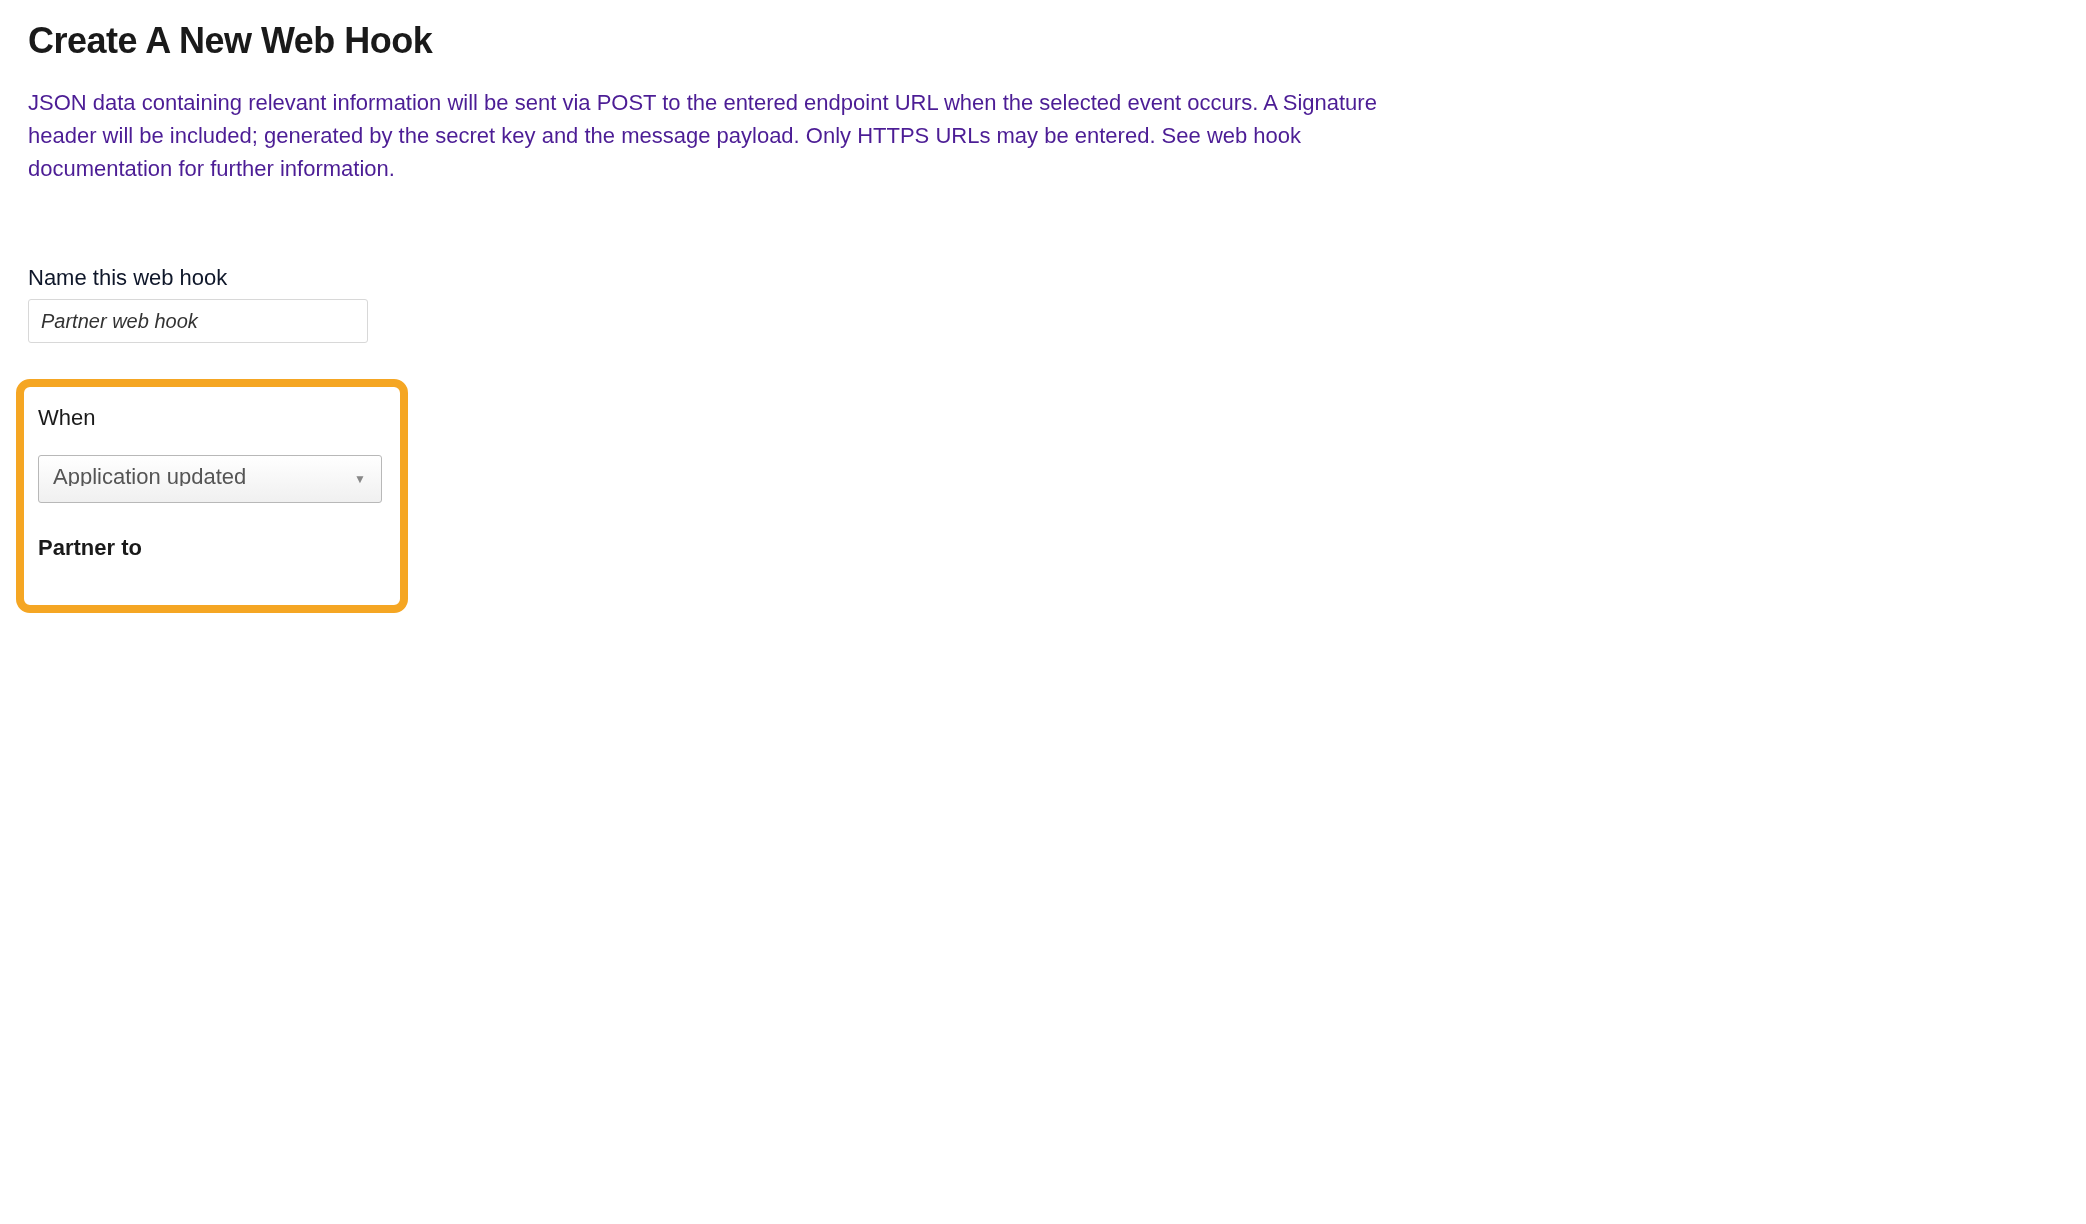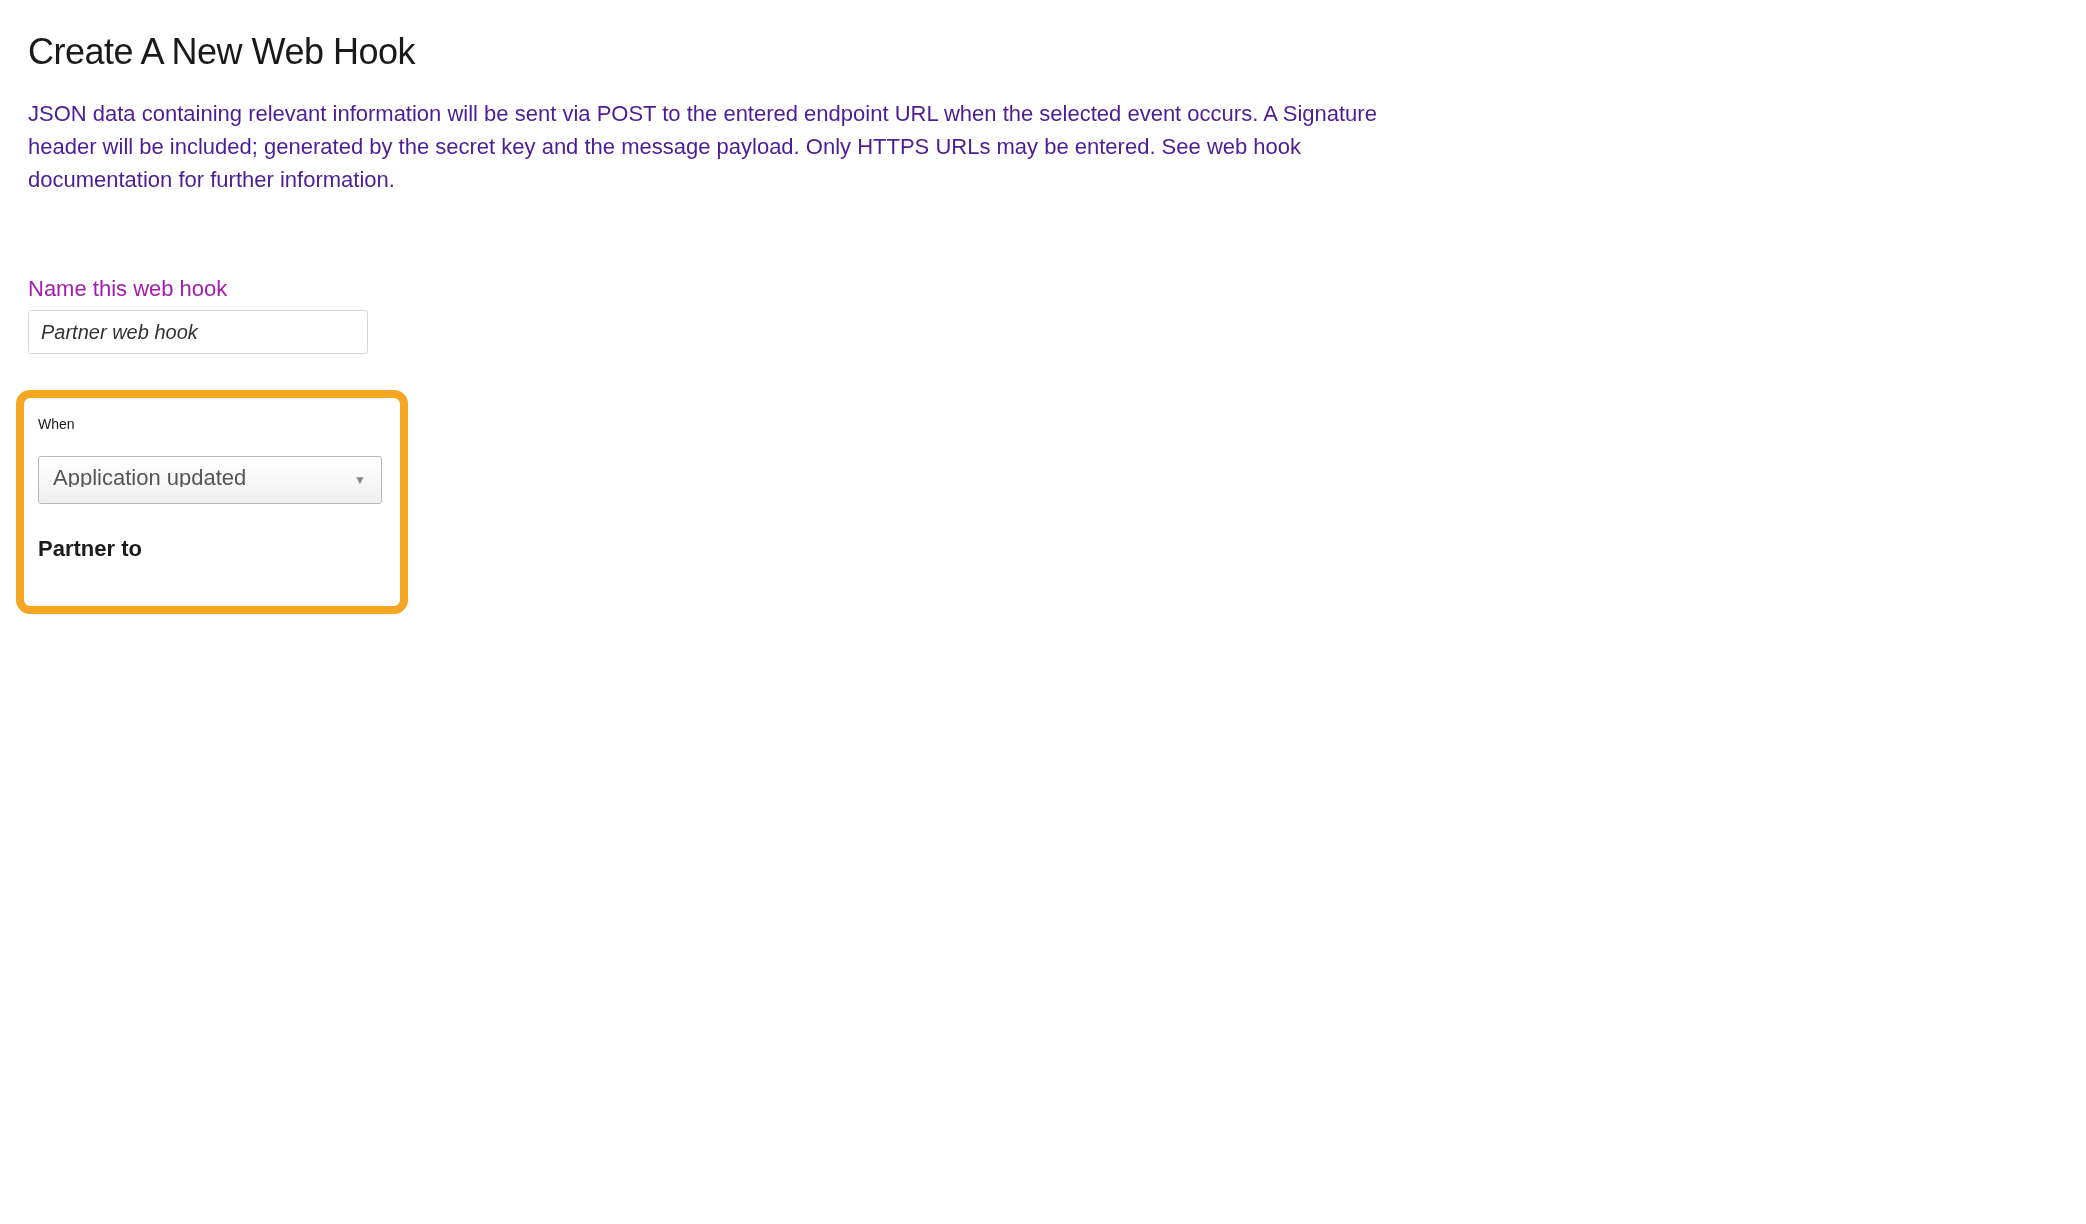--- a/index.html
+++ b/index.html
@@ -9,39 +9,38 @@
     }
     body {
       font-family: -apple-system, BlinkMacSystemFont, "Segoe UI", Helvetica, Arial, sans-serif;
       background: #ffffff;
       color: #1a1a1a;
       padding: 20px 28px;
       width: 2086px;
     }
     .page-title {
       font-size: 36px;
-      font-weight: 400;
+      font-weight: 700;
       margin-bottom: 24px;
       letter-spacing: -0.5px;
-      margin-top: 11px;
     }
     .description {
       font-size: 22px;
       line-height: 1.5;
       color: #4c1d95;
       max-width: 1380px;
       margin-bottom: 80px;
     }
     .field-group {
       margin-bottom: 36px;
     }
     .field-label {
       font-size: 22px;
       font-weight: 400;
-      color: #a21caf;
+      color: #0f172a;
       margin-bottom: 8px;
       display: block;
     }
     .text-input {
       width: 340px;
       height: 44px;
       border: 1px solid #d8d8d8;
       border-radius: 3px;
       padding: 18px 12px;
       font-size: 20px;
@@ -65,21 +64,21 @@
       margin-left: -12px;
     }
     .highlight-box .field-group {
       margin-bottom: 28px;
       padding-left: 10px;
     }
     .highlight-box .field-group:last-child {
       margin-bottom: 0;
     }
     .when-label {
-      font-size: 14px;
+      font-size: 22px;
       font-weight: 400;
       margin-bottom: 24px;
       padding-left: 10px;
     }
     .select-wrapper {
       position: relative;
       width: 344px;
       margin-left: 10px;
       margin-bottom: 32px;
     }

